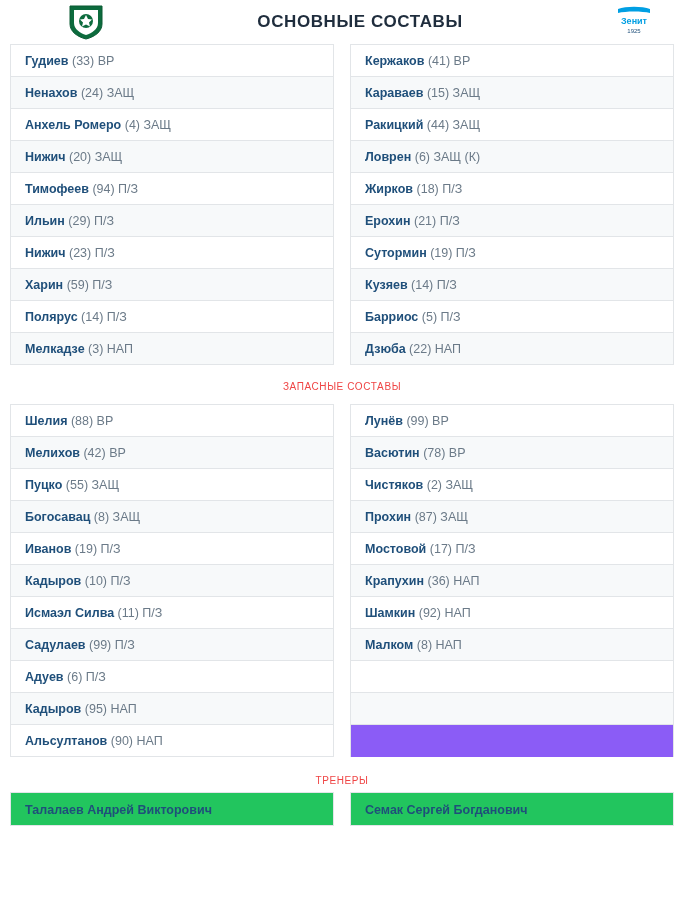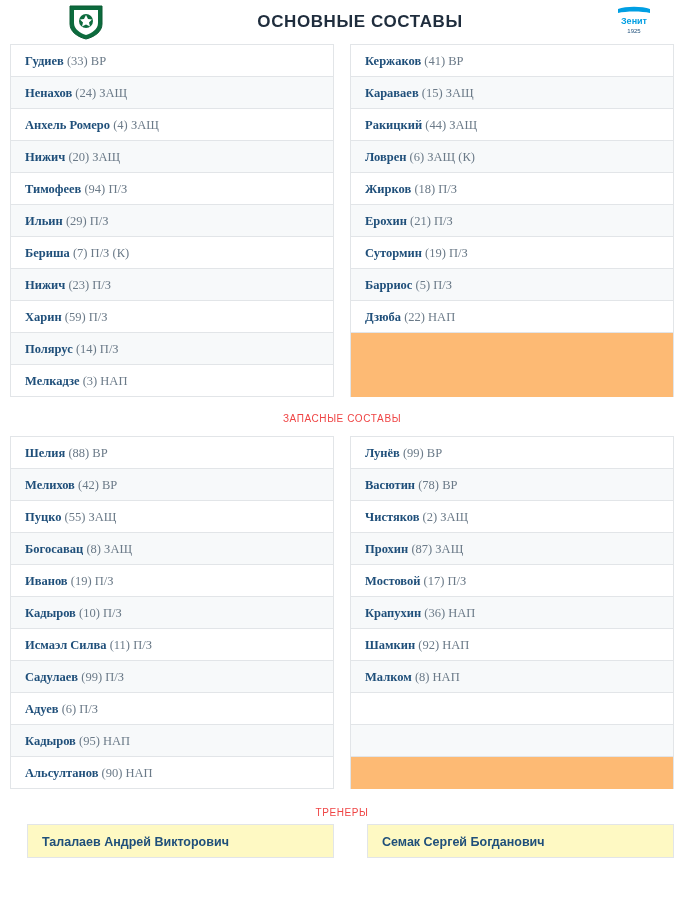--- a/index.html
+++ b/index.html
@@ -55,22 +55,21 @@
   
   .cols {
     display: flex;
     gap: 16px;
     padding: 0 10px;
   }
   .col {
     flex: 1 1 0;
     border: 1px solid #e2e5e8;
     border-bottom: none;
-    background: #fdba74;
-    font-family: Liberation Serif, serif;
+    background: #8b5cf6;
   }
   .row {
     height: 32px;
     line-height: 32px;
     padding: 0 14px;
     border-bottom: 1px solid #e2e5e8;
     font-size: 12.5px;
     color: #5c6b7a;
     white-space: nowrap;
     overflow: hidden;
@@ -84,29 +83,28 @@
     color: #1f4f7a;
   }
   .meta { color: #6b7a88; font-weight: normal; }
 
   
   .coach-row {
     height: 34px;
     line-height: 34px;
     padding: 0 14px;
     border: 1px solid #e2e5e8;
-    background: #fef9c3;
+    background: #22c55e;
     font-size: 12.5px;
     font-weight: bold;
     color: #1f4f7a;
     flex: 1 1 0;
     white-space: nowrap;
     overflow: hidden;
     text-overflow: ellipsis;
-    margin-left: 17px;
   }
   .coaches-wrap {
     display: flex;
     gap: 16px;
     padding: 0 10px;
   }
 </style>
 </head>
 <body>
 
@@ -132,34 +130,34 @@
   </div>
 
   <div class="cols">
     <div class="col">
       <div class="row"><span class="name">Гудиев</span> <span class="meta">(33) ВР</span></div>
       <div class="row"><span class="name">Ненахов</span> <span class="meta">(24) ЗАЩ</span></div>
       <div class="row"><span class="name">Анхель Ромеро</span> <span class="meta">(4) ЗАЩ</span></div>
       <div class="row"><span class="name">Нижич</span> <span class="meta">(20) ЗАЩ</span></div>
       <div class="row"><span class="name">Тимофеев</span> <span class="meta">(94) П/З</span></div>
       <div class="row"><span class="name">Ильин</span> <span class="meta">(29) П/З</span></div>
-      <div class="row"><span class="name">Бериша</span> <span class="meta">(7) П/З (К)</span></div>
       <div class="row"><span class="name">Нижич</span> <span class="meta">(23) П/З</span></div>
       <div class="row"><span class="name">Харин</span> <span class="meta">(59) П/З</span></div>
       <div class="row"><span class="name">Полярус</span> <span class="meta">(14) П/З</span></div>
       <div class="row"><span class="name">Мелкадзе</span> <span class="meta">(3) НАП</span></div>
     </div>
     <div class="col">
       <div class="row"><span class="name">Кержаков</span> <span class="meta">(41) ВР</span></div>
       <div class="row"><span class="name">Караваев</span> <span class="meta">(15) ЗАЩ</span></div>
       <div class="row"><span class="name">Ракицкий</span> <span class="meta">(44) ЗАЩ</span></div>
       <div class="row"><span class="name">Ловрен</span> <span class="meta">(6) ЗАЩ (К)</span></div>
       <div class="row"><span class="name">Жирков</span> <span class="meta">(18) П/З</span></div>
       <div class="row"><span class="name">Ерохин</span> <span class="meta">(21) П/З</span></div>
       <div class="row"><span class="name">Сутормин</span> <span class="meta">(19) П/З</span></div>
+      <div class="row"><span class="name">Кузяев</span> <span class="meta">(14) П/З</span></div>
       <div class="row"><span class="name">Барриос</span> <span class="meta">(5) П/З</span></div>
       <div class="row"><span class="name">Дзюба</span> <span class="meta">(22) НАП</span></div>
     </div>
   </div>
 
   <div class="section-title">ЗАПАСНЫЕ СОСТАВЫ</div>
   <div class="cols">
     <div class="col">
       <div class="row"><span class="name">Шелия</span> <span class="meta">(88) ВР</span></div>
       <div class="row"><span class="name">Мелихов</span> <span class="meta">(42) ВР</span></div>

